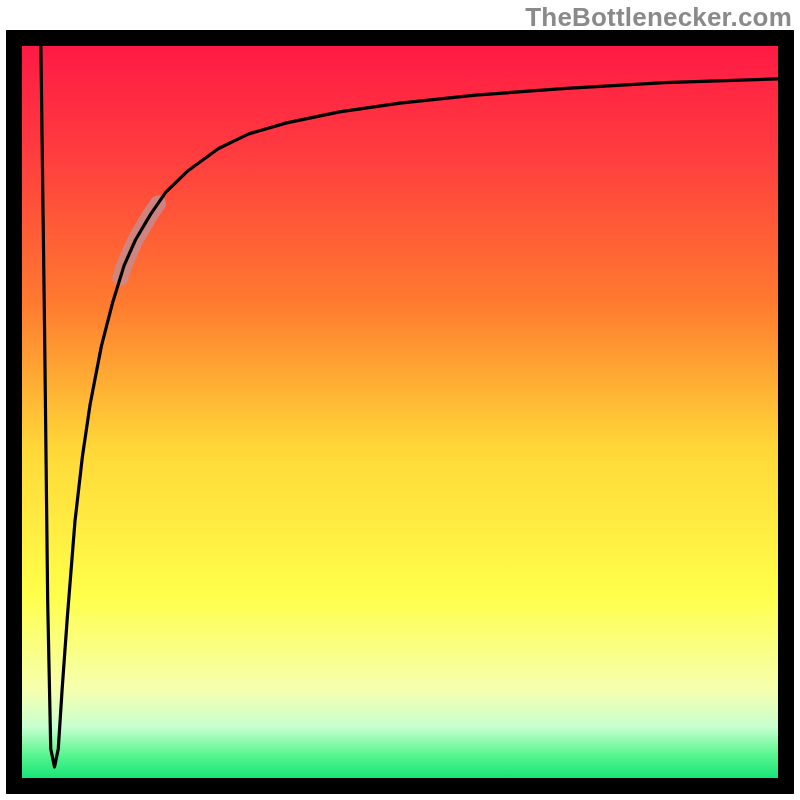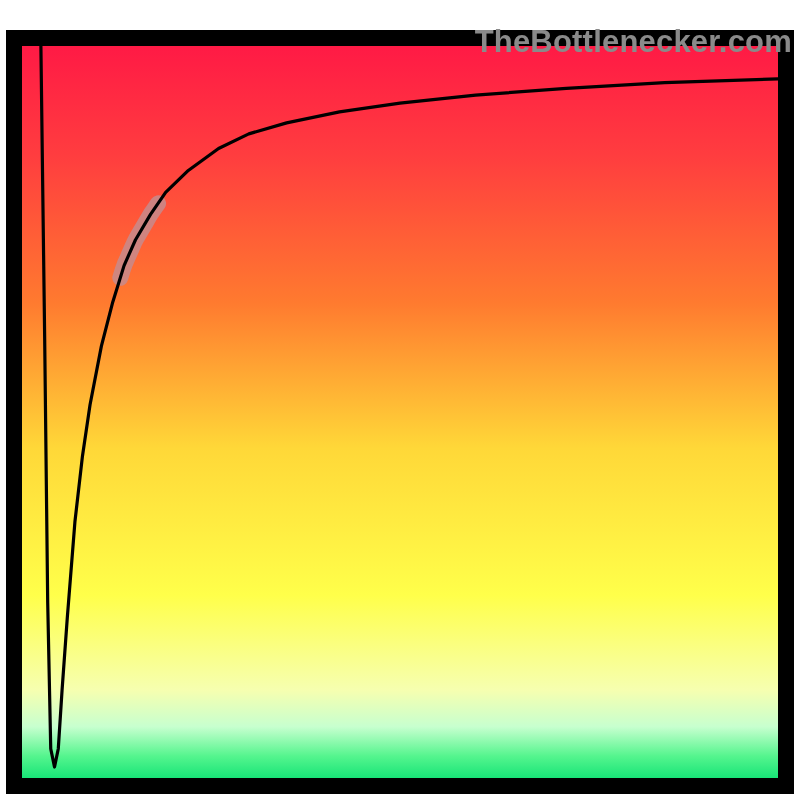--- a/index.html
+++ b/index.html
@@ -12,26 +12,25 @@
   }
   .stage {
     position: relative;
     width: 800px;
     height: 800px;
   }
   .watermark {
     position: absolute;
     top: 2px;
     right: 8px;
-    font-size: 31px;
+    font-size: 26px;
     font-weight: 600;
     color: #8a8a8a;
     letter-spacing: 0.2px;
     user-select: none;
-    margin-top: 22px;
   }
   svg {
     display: block;
   }
 </style>
 </head>
 <body>
 
 <div class="stage">
   <div class="watermark">TheBottlenecker.com</div>

